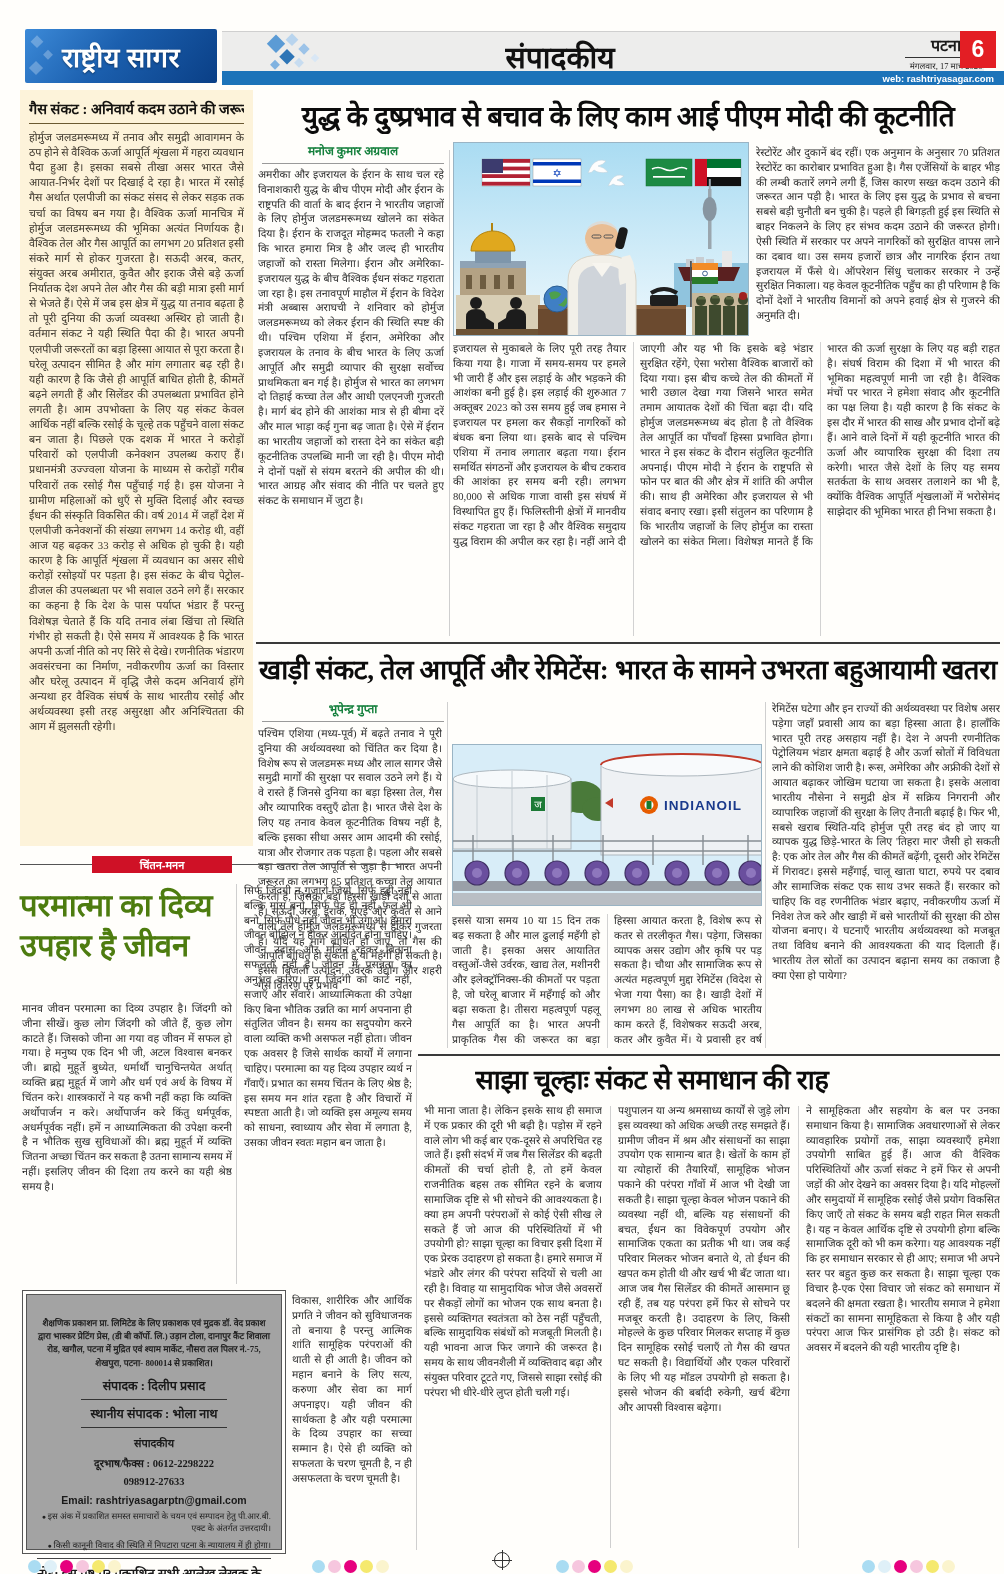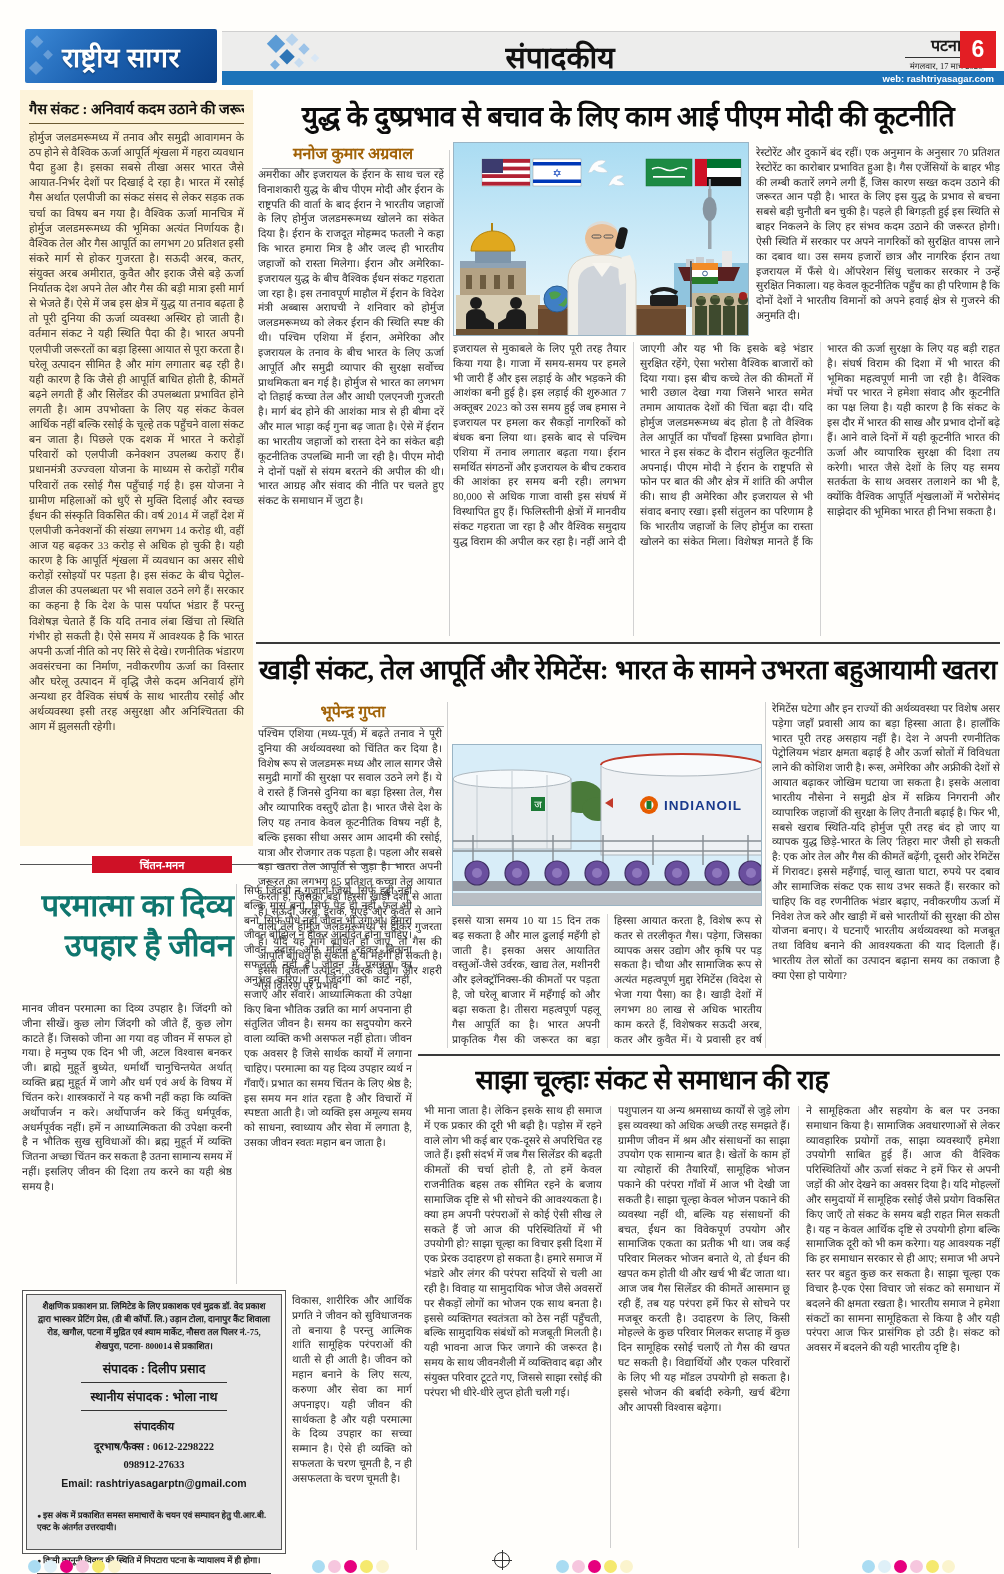--- a/index.html
+++ b/index.html
@@ -2,21 +2,21 @@
 <html><head>
 <meta charset="utf-8">
 <style>
   *{margin:0;padding:0;box-sizing:border-box}
   html,body{background:#e9e9e9}
   body{font-family:"Liberation Serif","DejaVu Serif",serif;color:#1a1a1a}
   #page{position:relative;width:1004px;height:1574px;background:#fffefb;margin:0 auto;overflow:hidden}
   .abs{position:absolute}
   .body-text{font-size:10.6px;line-height:1.40;text-align:justify;color:#2d2d2d;overflow:hidden;word-break:break-word}
   .headline{font-weight:800;color:#0c0c0c;text-align:center;letter-spacing:-0.3px}
-  .byline{font-size:16px;font-weight:700;text-align:center;color:#a16207}
+  .byline{font-size:12px;font-weight:700;text-align:center;color:#15803d}
   .byline-rule{border-bottom:1.3px solid #9a9a9a;margin-top:4px}
   .cols3{column-count:3;column-gap:14px;column-rule:1px solid #d2d2d2}
   .cols2{column-count:2;column-gap:14px;column-rule:1px solid #d2d2d2}
   .vrule{width:1px;background:#cfcfcf}
   .hrule{height:1.5px;background:#3a3a3a}
   
   .hdr-band{background:#ededec;border-top:1px solid #cfcfcf}
   .masthead{background:linear-gradient(130deg,#3c8ad8 0%,#1b5fae 45%,#0a3f86 100%);
     display:flex;align-items:center;justify-content:center;border-radius:2px;overflow:hidden}
   .masthead span{color:#fff;font-size:27px;font-weight:800;letter-spacing:.5px;text-shadow:0 1px 2px rgba(0,0,0,.4)}
@@ -24,30 +24,30 @@
   .city{font-size:16px;font-weight:800;text-align:center;border-bottom:1.4px solid #333;padding-bottom:1px}
   .date{font-size:8.5px;font-weight:400;text-align:center;margin-top:2px;color:#222}
   .pageno{background:#e31e24;color:#fff;font-size:23px;font-weight:800;display:flex;align-items:center;justify-content:center;font-family:"Liberation Sans",sans-serif}
   .webstrip{background:#1c73b9;color:#fff;font-size:9.5px;font-weight:700;display:flex;align-items:center;justify-content:flex-end;padding-right:10px;font-family:"Liberation Sans",sans-serif}
   
   .gasbox{background:#fdf3da;padding:8px 9px}
   .gasbox h2{font-size:14.5px;font-weight:800;text-align:center;white-space:nowrap;overflow:hidden;
     border-bottom:1.6px solid #6b5a32;padding-bottom:5px;margin-bottom:6px;color:#151310}
   
   .red-label{background:#cf1126;color:#fff;font-size:11px;font-weight:700;display:flex;align-items:center;justify-content:center;font-family:"Liberation Sans",sans-serif}
-  .chintan-head{font-size:31px;line-height:1.3;font-weight:800;text-align:right;color:#0f766e}
-  
-  .pubbox{border:1px solid #555;box-shadow:0 0 0 3px #fffefb,0 0 0 4px #555;padding:5px 10px;text-align:center;background:#e5e5e5}
+  .chintan-head{font-size:31px;line-height:1.3;font-weight:800;text-align:left;color:#4d7c0f}
+  
+  .pubbox{border:1px solid #555;box-shadow:0 0 0 3px #fffefb,0 0 0 4px #555;padding:22px 10px;text-align:center;background:#a3a3a3}
   .pub-address{font-size:8.8px;line-height:1.5;font-weight:700;color:#222}
   .pub-ed{font-size:12.5px;font-weight:800;margin-top:7px}
   .pub-rule{width:62%;margin:5px auto 0;border-bottom:1.2px solid #333}
   .pub-sec{font-size:11px;font-weight:800;margin-top:7px}
   .pub-ph{font-size:10.5px;font-weight:700;margin-top:6px}
   .pub-email{font-size:10.5px;font-weight:800;margin-top:7px;font-family:"Liberation Sans",sans-serif}
-  .pub-bullet{font-size:8.6px;text-align:left;line-height:1.45;margin-top:20px;font-weight:700;color:#222}
+  .pub-bullet{font-size:8.6px;text-align:right;line-height:1.45;margin-top:4px;font-weight:400;color:#222}
   .pub-bullet::before{content:"● ";font-size:7px}
   .pub-note{font-size:13px;font-weight:700;text-align:left;border-top:1.2px solid #444;margin-top:7px;padding-top:5px}
   
   .dot{display:inline-block;width:13px;height:13px;border-radius:50%;margin-right:3px;vertical-align:middle}
   .crosshair{width:16px;height:16px;border:1.2px solid #333;border-radius:50%;position:relative}
   .crosshair::before,.crosshair::after{content:"";position:absolute;background:#333}
   .crosshair::before{left:50%;top:-3px;bottom:-3px;width:1px}
   .crosshair::after{top:50%;left:-3px;right:-3px;height:1px}
   svg text{font-family:"Liberation Sans",sans-serif}
 </style>

